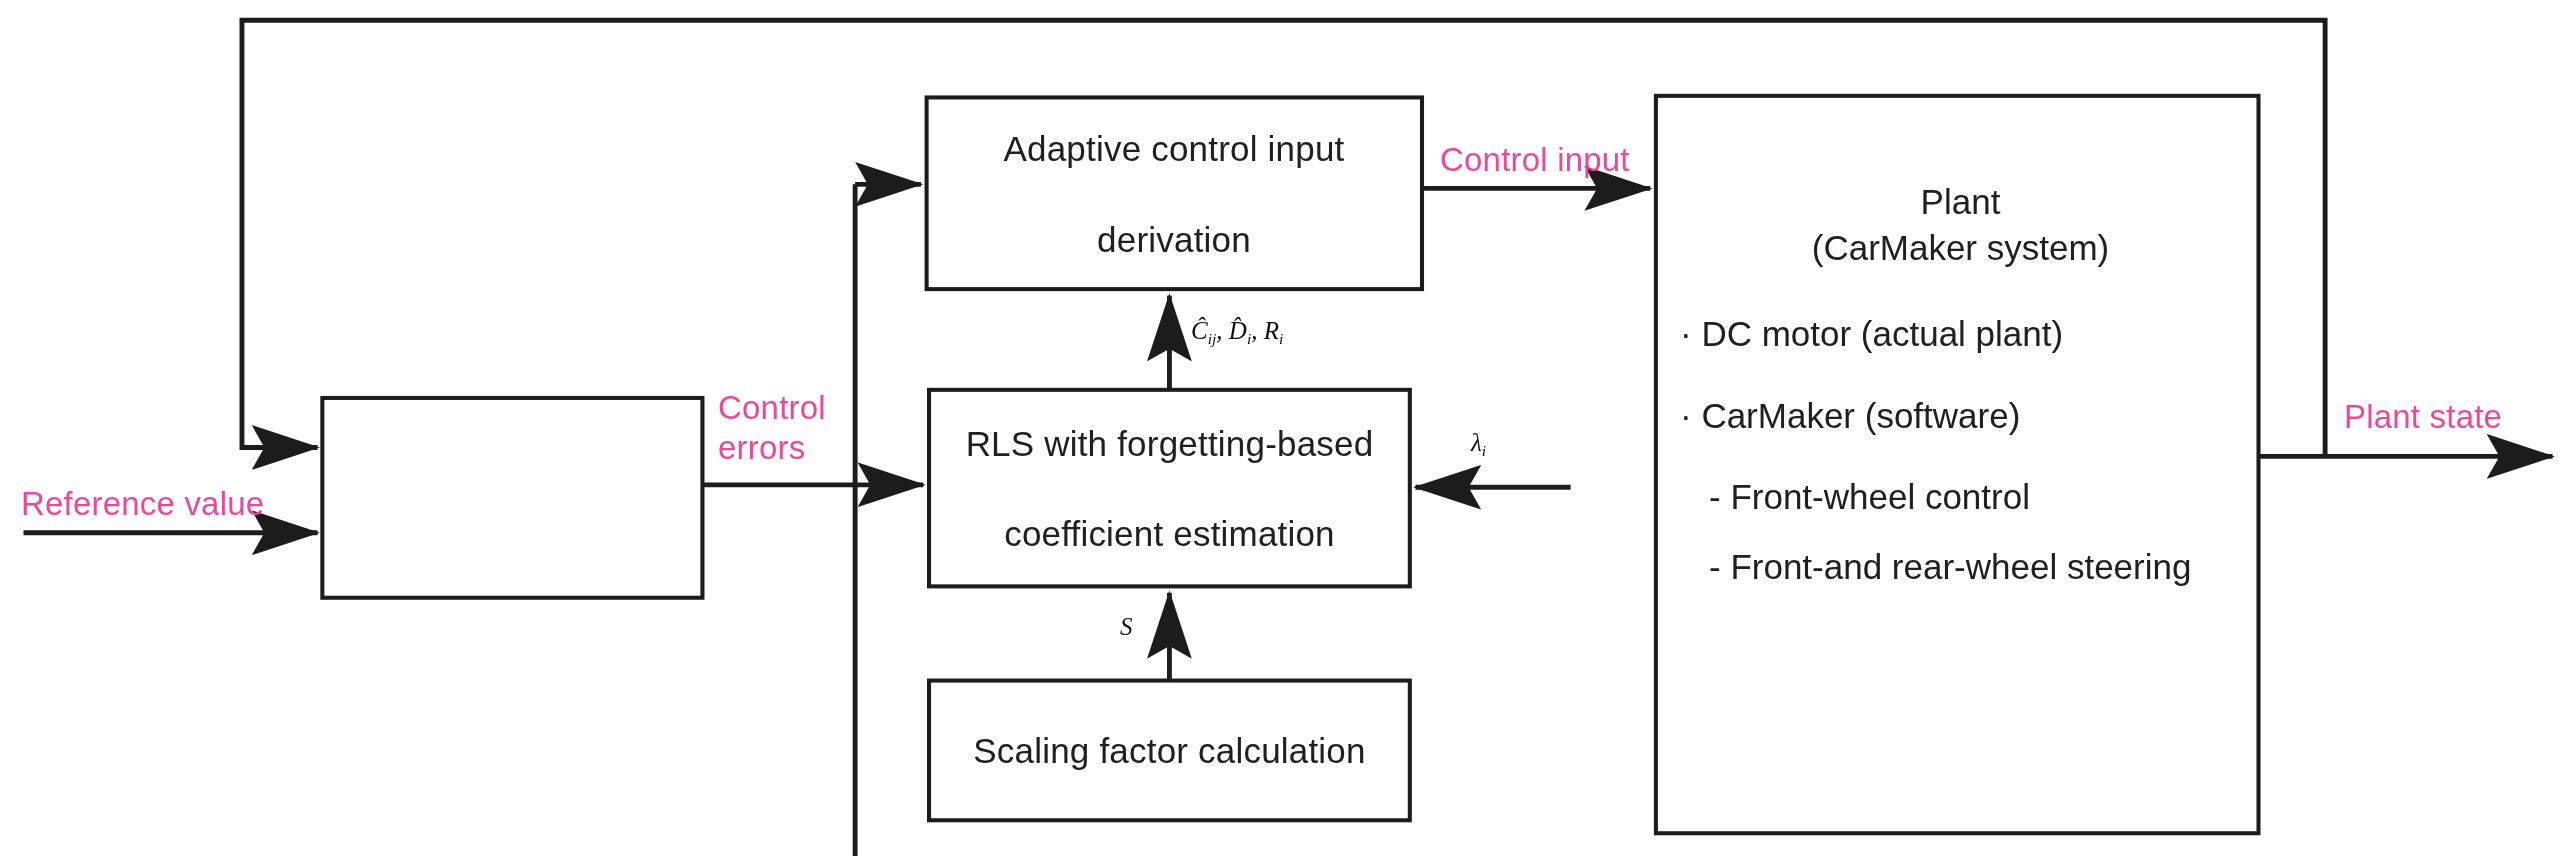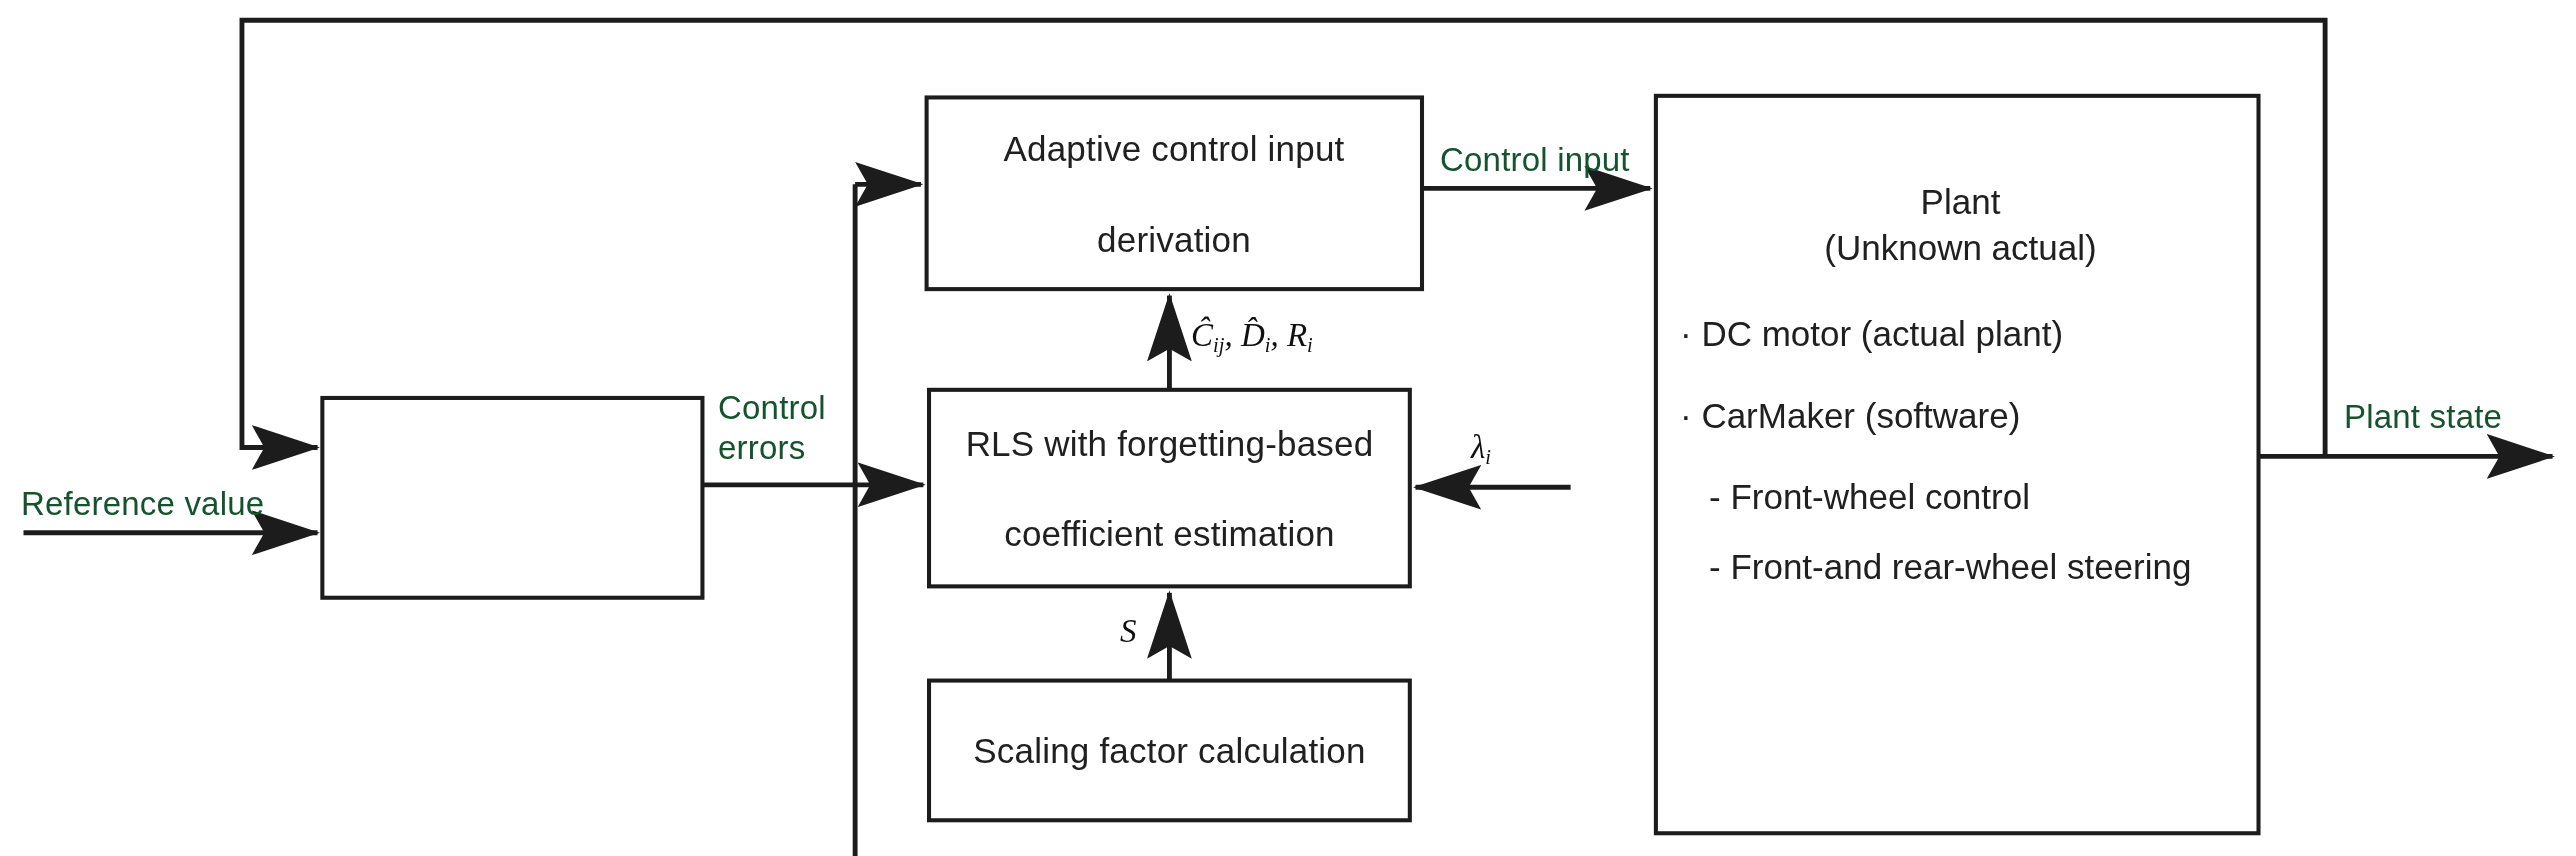--- a/index.html
+++ b/index.html
@@ -37,29 +37,29 @@
     line-height: 1.30;
     color: #202020;
     letter-spacing: 0.2px;
     pointer-events: none;
     gap: 45px;
   }
   .edge-label {
     position: absolute;
     font-size: 33px;
     line-height: 1.22;
-    color: #14532d;
+    color: #ec4899;
     white-space: pre-line;
     letter-spacing: 0.2px;
   }
   .math-label {
     position: absolute;
     font-family: "Liberation Serif", serif;
     font-style: italic;
-    font-size: 33px;
+    font-size: 25px;
     color: #101010;
     white-space: nowrap;
     text-align: right;
   }
   .math-label sub {
     font-size: 0.62em;
     font-style: italic;
     vertical-align: baseline;
     position: relative;
     top: 0.30em;
@@ -146,21 +146,21 @@
     <span>coefficient estimation</span>
   </div>
 
   <div class="blk-label" style="left:929px; top:681px; width:481px; height:140px;">
     <span>Scaling factor calculation</span>
   </div>
 
   <div class="plant-body" style="left:1680px; top:179px; width:561px;justify-content:flex-end;">
     <div class="plant-title">
       <div>Plant</div>
-      <div>(Unknown actual)</div>
+      <div>(CarMaker system)</div>
     </div>
     <div class="plant-bullet">· DC motor (actual plant)</div>
     <div class="plant-bullet">· CarMaker (software)</div>
     <div class="plant-sub">- Front-wheel control</div>
     <div class="plant-sub">- Front-and rear-wheel steering</div>
   </div>
 
   <div class="edge-label" style="left:21px; top:484px;">Reference value</div>
 
   <div class="edge-label" style="left:718px; top:388px;">Control

